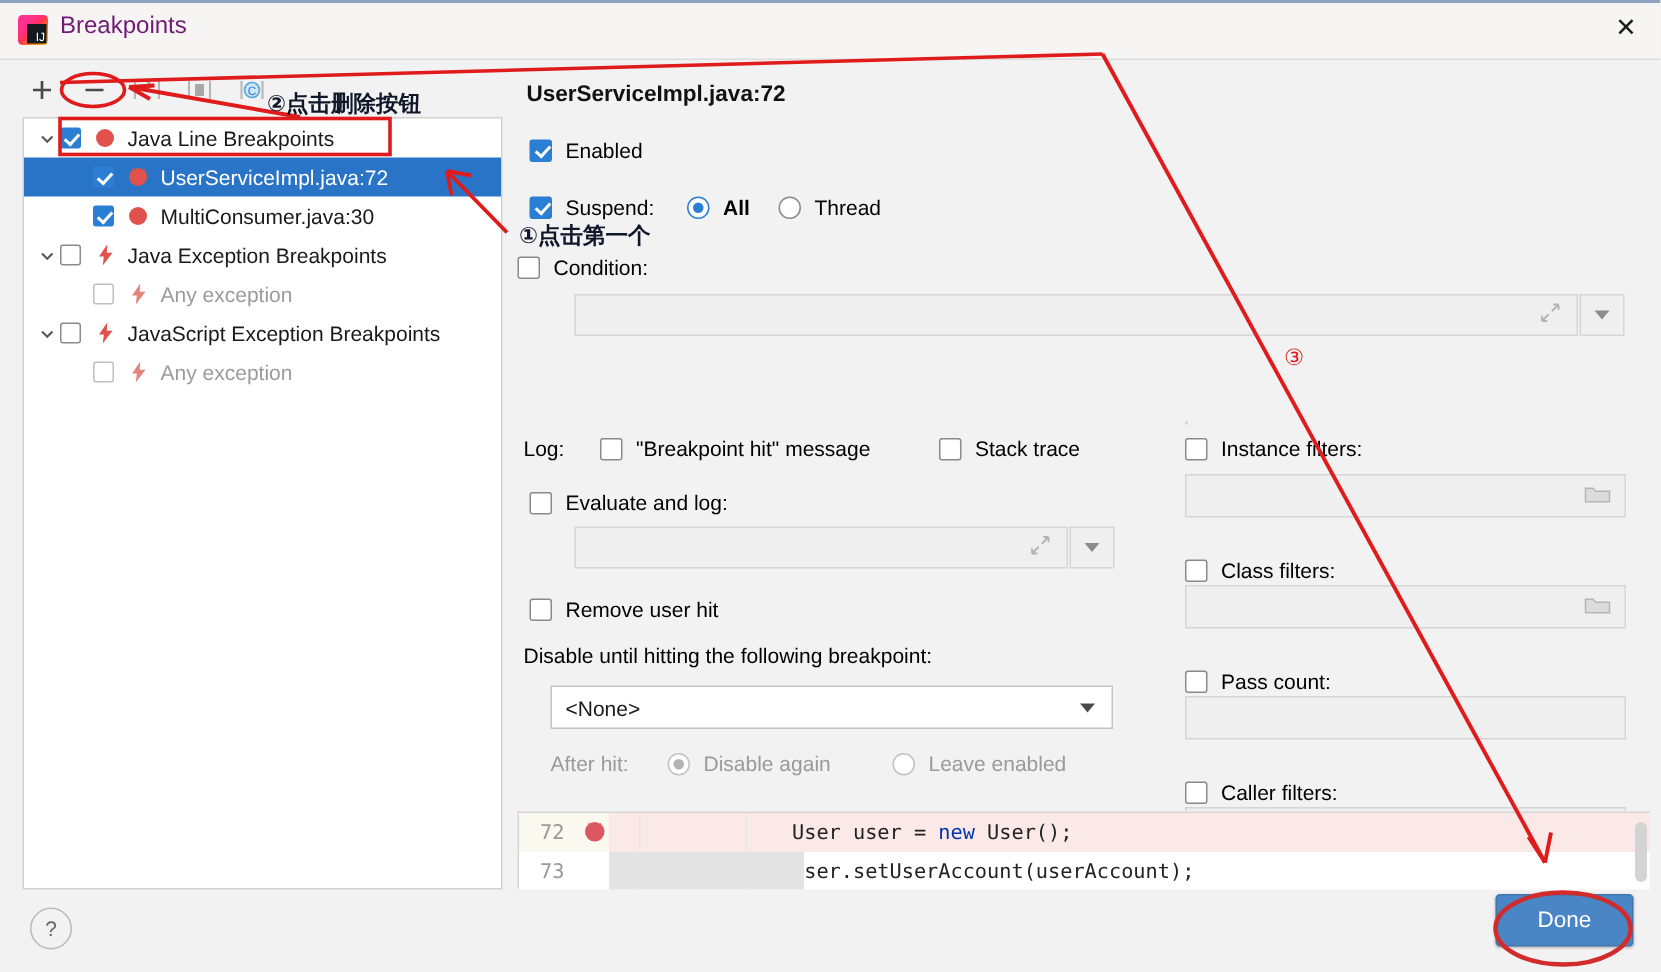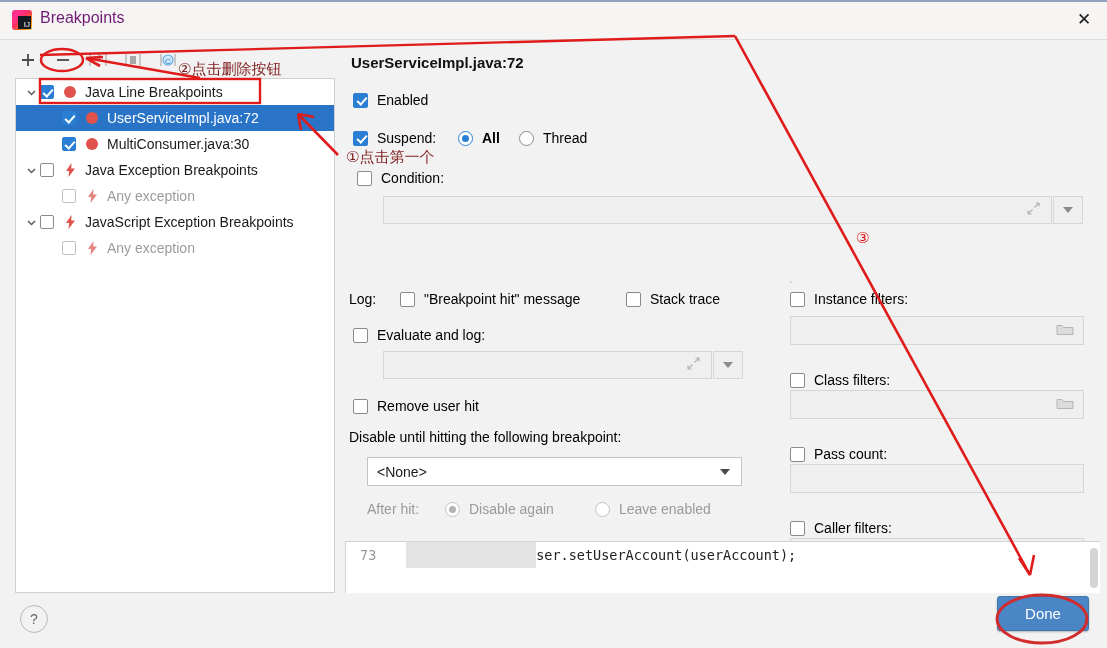--- a/index.html
+++ b/index.html
@@ -107,21 +107,21 @@
   .cline.sel2 .shade{position:absolute;left:60px;top:0;width:130px;height:26px;background:#e3e3e3;}
 
   
   .help{position:absolute;left:20px;top:605px;width:26px;height:26px;border-radius:50%;
         border:1px solid #b9b9b9;display:flex;align-items:center;justify-content:center;
         color:#666;font-size:14px;cursor:pointer;background:#f2f2f2;}
   .done{position:absolute;left:997px;top:596px;width:90px;height:33px;background:#4a86c5;
         border:1px solid #3f76ad;border-radius:3px;color:#fff;font-size:15px;
         display:flex;align-items:center;justify-content:center;cursor:pointer;
         box-shadow:0 1px 2px rgba(0,0,0,.25);}
-  .cn{position:absolute;color:#7f1d1d;font-size:15px;font-weight:normal;white-space:nowrap;
+  .cn{position:absolute;color:#0f172a;font-size:15px;font-weight:bold;white-space:nowrap;
       font-family:"DejaVu Sans","Liberation Sans",sans-serif;}
   .circ-num{position:absolute;color:#e01b1b;font-size:15px;font-family:"DejaVu Sans",sans-serif;}
   svg.overlay{position:absolute;left:0;top:0;width:1107px;height:648px;pointer-events:none;}
 </style>
 </head>
 <body>
 
 <div id="root">
 
   <div class="titlebar">
@@ -271,21 +271,21 @@
     </div>
     <div class="row" style="left:113px;top:84px;">
       <span class="rd on"></span>
       <span class="lbl b">All</span>
     </div>
     <div class="row" style="left:174px;top:84px;">
       <span class="rd"></span>
       <span class="lbl">Thread</span>
     </div>
 
-    <div class="row" style="left:12px;top:124px;">
+    <div class="row" style="left:0;top:124px;">
       <span class="ck"></span>
       <span class="lbl">Condition:</span>
     </div>
     <div class="field withbtn" style="left:38px;top:150px;width:669px;height:28px;" title="">
       <span class="expico">
         <svg width="15" height="15" viewBox="0 0 15 15">
             <path d="M8.5 6.5L13 2M13 2H9.5M13 2v3.5M6.5 8.5L2 13M2 13h3.5M2 13V9.5" stroke="#b3b3b3" stroke-width="1.2" fill="none"></path>
           </svg>
       </span>
     </div>
@@ -384,20 +384,27 @@
     <div class="field" style="left:445px;top:492px;width:294px;height:29px;" title="">
       <span class="folder">
         <svg width="18" height="14" viewBox="0 0 18 14">
             <path d="M1 12V3h5l1.6 2H17v7z" fill="#dcdcdc" stroke="#b6b6b6" stroke-width="1"></path>
           </svg>
       </span>
     </div>
   </div>
 
   <div class="code">
+    <div class="cline hit">
+      <span class="gutter">72</span>
+      <span class="bpdot"></span>
+      <span class="cfold"></span>
+      <span class="cfold2"></span>
+      <span class="ctext"><span>User user = </span><span class="kw">new</span><span> User();</span></span>
+    </div>
     <div class="cline sel2">
       <span class="shade"></span>
       <span class="gutter">73</span>
       <span class="cfold"></span>
       <span class="cfold2"></span>
       <span class="ctext">user.setUserAccount(userAccount);</span>
     </div>
     <div class="csb"></div>
   </div>
 

